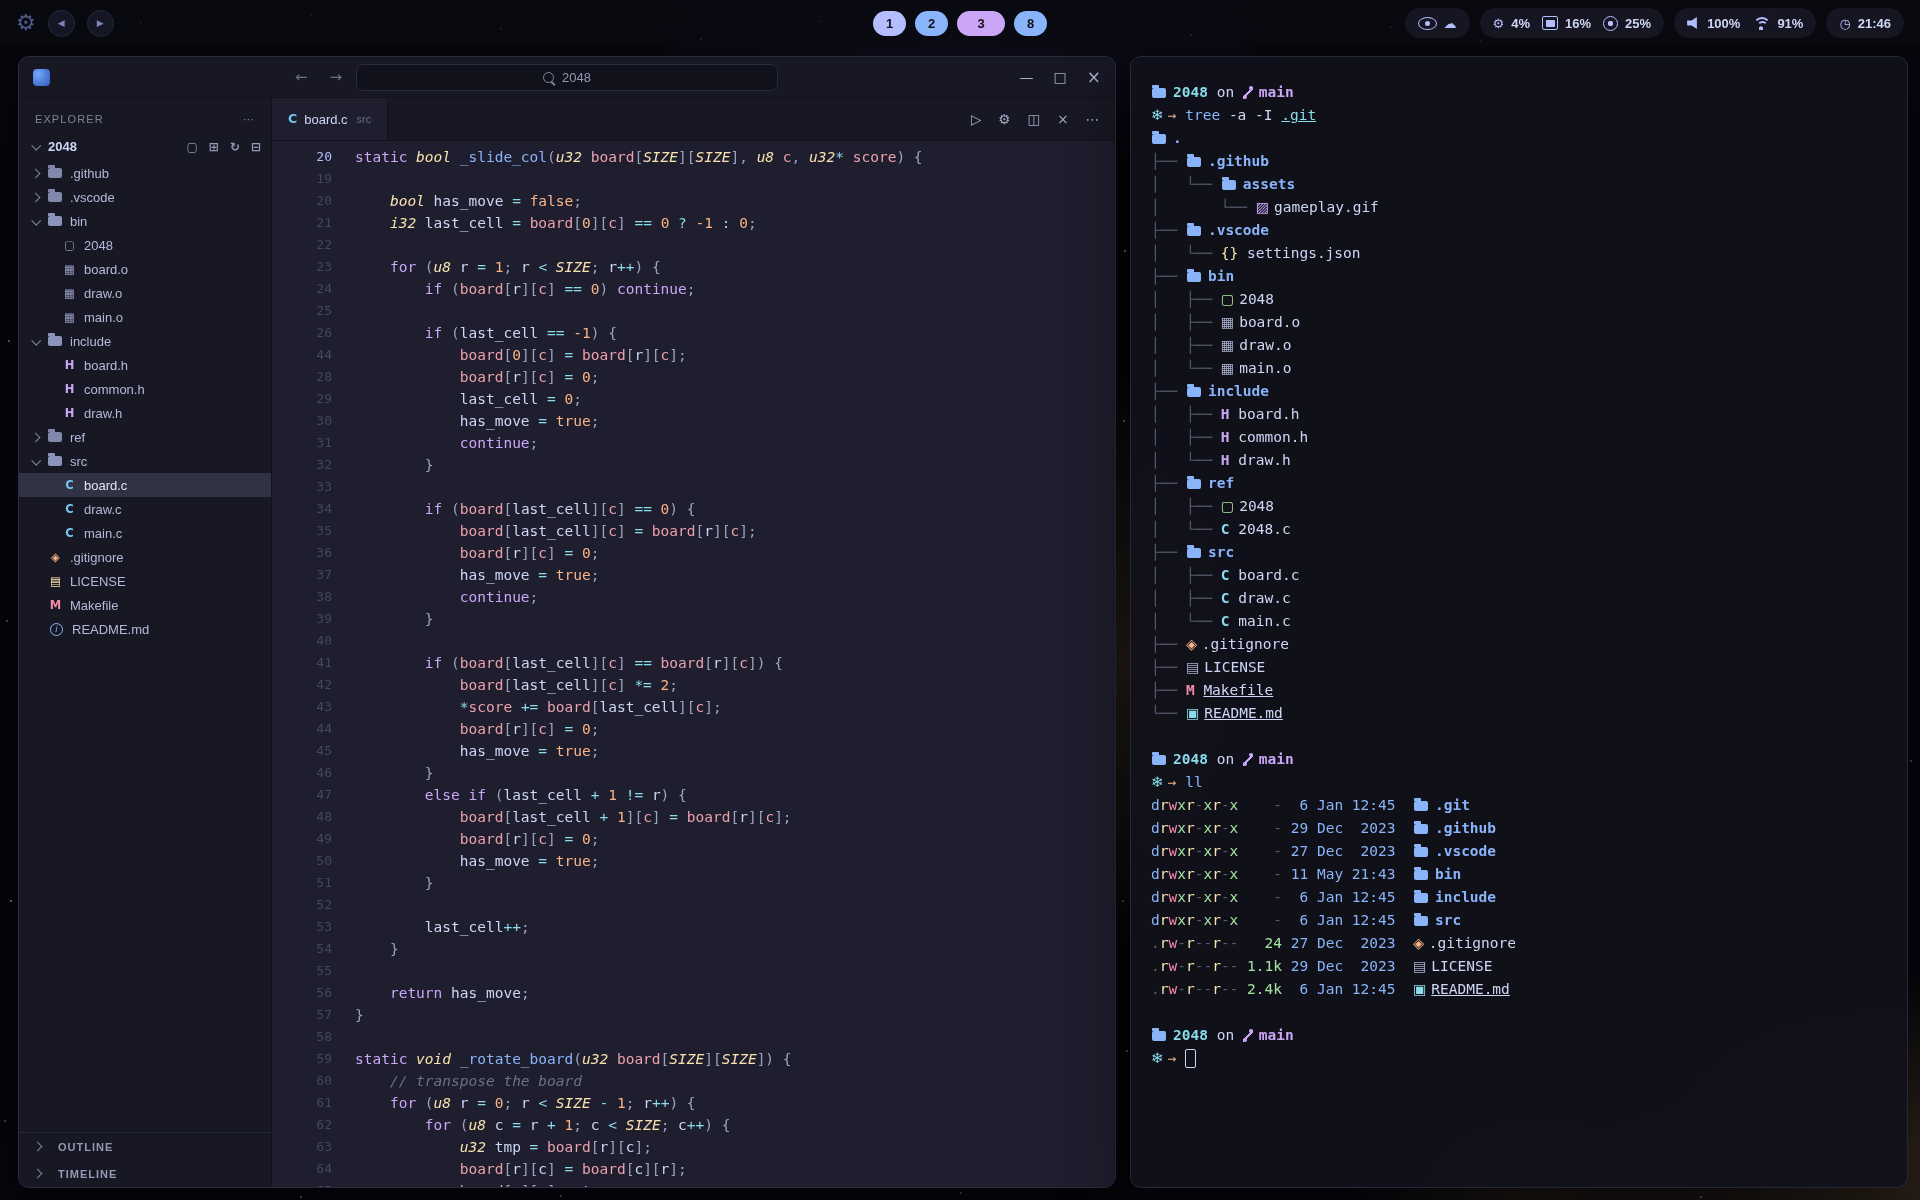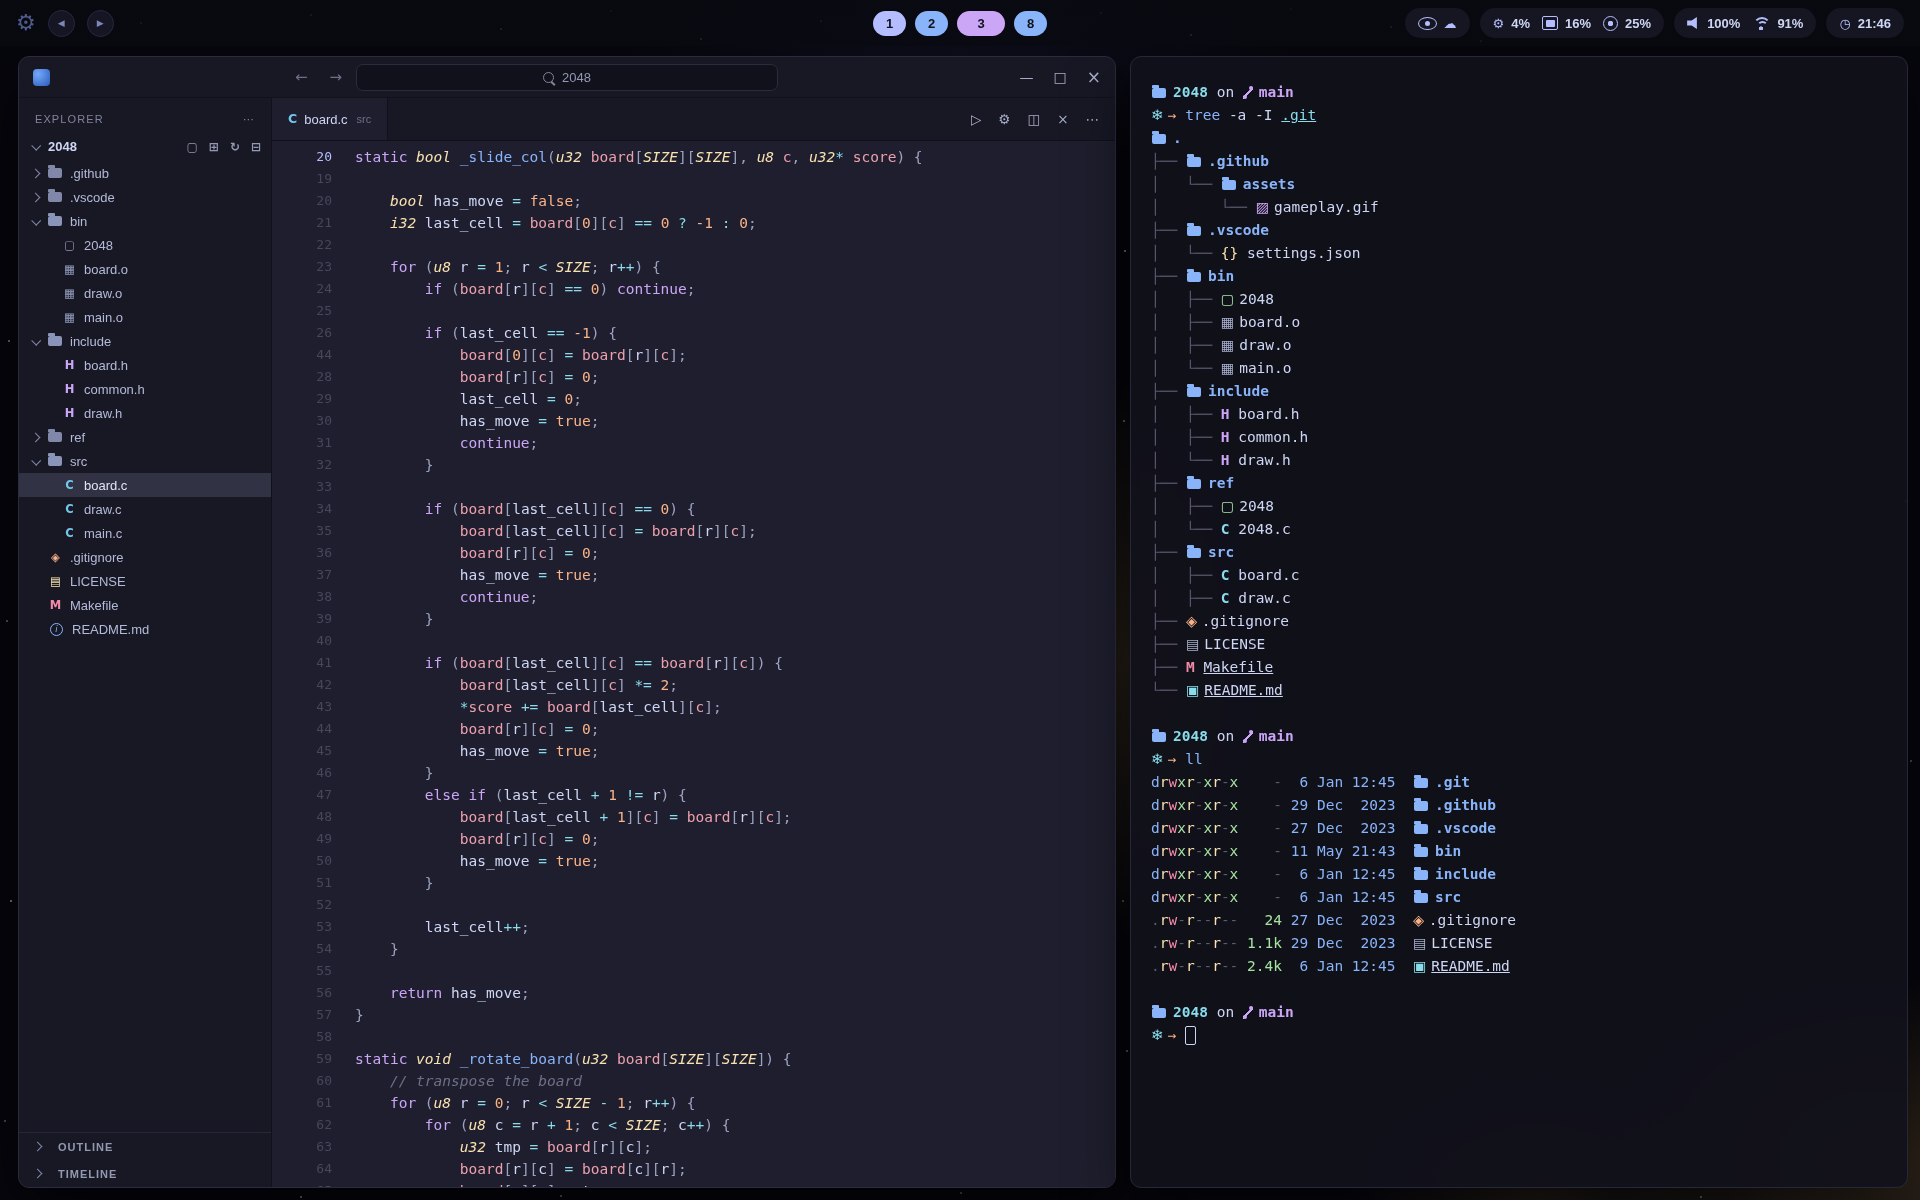--- a/index.html
+++ b/index.html
@@ -555,20 +555,21 @@
       <div class="tl"><span class="d">├── </span><span class="if b"></span><span class="B">include</span></div>
       <div class="tl"><span class="d">│   ├── </span><span class="M">H </span><span class="t">board.h</span></div>
       <div class="tl"><span class="d">│   ├── </span><span class="M">H </span><span class="t">common.h</span></div>
       <div class="tl"><span class="d">│   └── </span><span class="M">H </span><span class="t">draw.h</span></div>
       <div class="tl"><span class="d">├── </span><span class="if b"></span><span class="B">ref</span></div>
       <div class="tl"><span class="d">│   ├── </span><span class="g ig">▢ </span><span class="t">2048</span></div>
       <div class="tl"><span class="d">│   └── </span><span class="c">C </span><span class="t">2048.c</span></div>
       <div class="tl"><span class="d">├── </span><span class="if b"></span><span class="B">src</span></div>
       <div class="tl"><span class="d">│   ├── </span><span class="c">C </span><span class="t">board.c</span></div>
       <div class="tl"><span class="d">│   ├── </span><span class="c">C </span><span class="t">draw.c</span></div>
+      <div class="tl"><span class="d">│   └── </span><span class="c">C </span><span class="t">main.c</span></div>
       <div class="tl"><span class="d">├── </span><span class="p ig">◈ </span><span class="t">.gitignore</span></div>
       <div class="tl"><span class="d">├── </span><span class="w ig">▤ </span><span class="t">LICENSE</span></div>
       <div class="tl"><span class="d">├── </span><span class="R">M </span><span class="t u">Makefile</span></div>
       <div class="tl"><span class="d">└── </span><span class="s ig">▣ </span><span class="t u">README.md</span></div>
       <div class="tl">&nbsp;</div>
       <div class="tl"><span class="if b"></span><span class="c">2048</span><span class="t"> on </span><span class="ibr m"></span><span class="M">main</span></div>
       <div class="tl"><span class="s ig">❄ </span><span class="p">→ </span><span class="b">ll</span></div>
       <div class="tl"><span class="b">d</span><span class="y">r</span><span class="r">w</span><span class="g">x</span><span class="y">r</span><span class="d">-</span><span class="g">x</span><span class="y">r</span><span class="d">-</span><span class="g">x</span><span class="d">    -</span><span class="b">  6 Jan 12:45  </span><span class="if b"></span><span class="B">.git</span></div>
       <div class="tl"><span class="b">d</span><span class="y">r</span><span class="r">w</span><span class="g">x</span><span class="y">r</span><span class="d">-</span><span class="g">x</span><span class="y">r</span><span class="d">-</span><span class="g">x</span><span class="d">    -</span><span class="b"> 29 Dec  2023  </span><span class="if b"></span><span class="B">.github</span></div>
       <div class="tl"><span class="b">d</span><span class="y">r</span><span class="r">w</span><span class="g">x</span><span class="y">r</span><span class="d">-</span><span class="g">x</span><span class="y">r</span><span class="d">-</span><span class="g">x</span><span class="d">    -</span><span class="b"> 27 Dec  2023  </span><span class="if b"></span><span class="B">.vscode</span></div>

